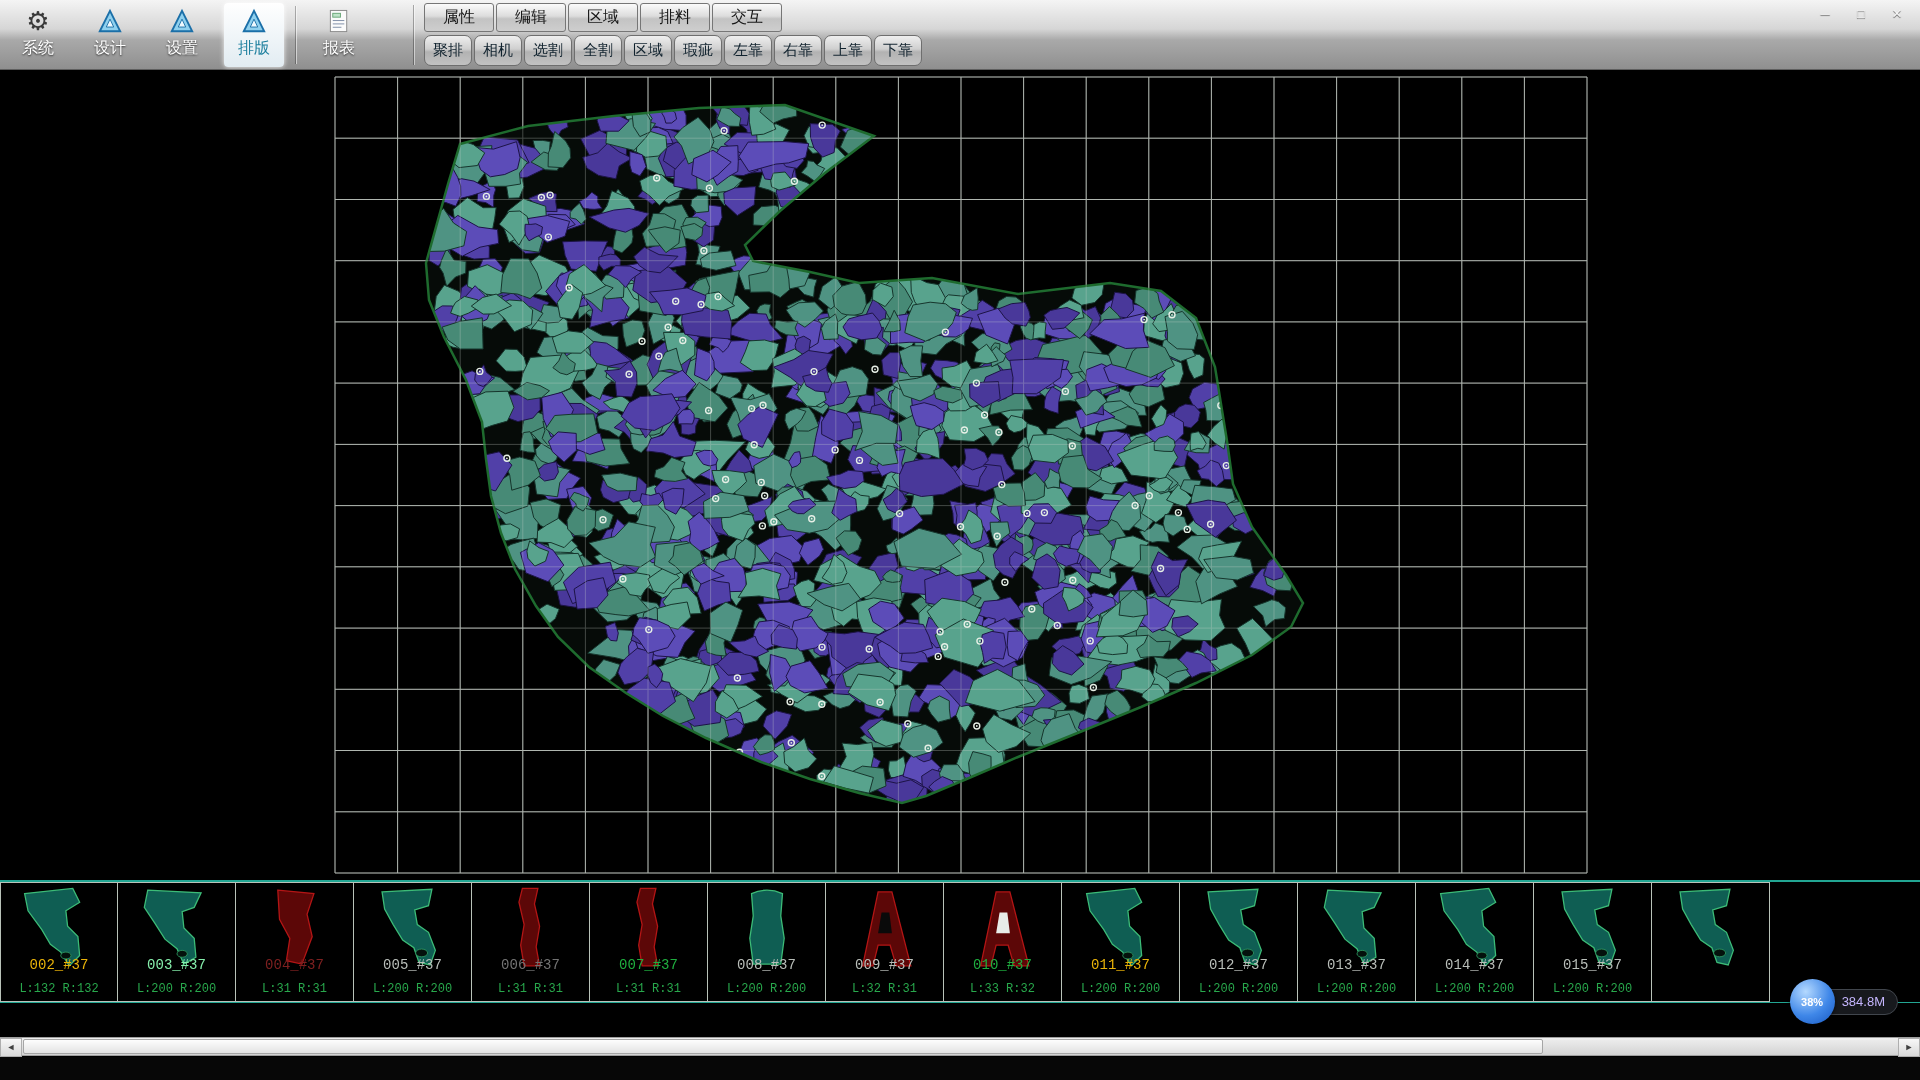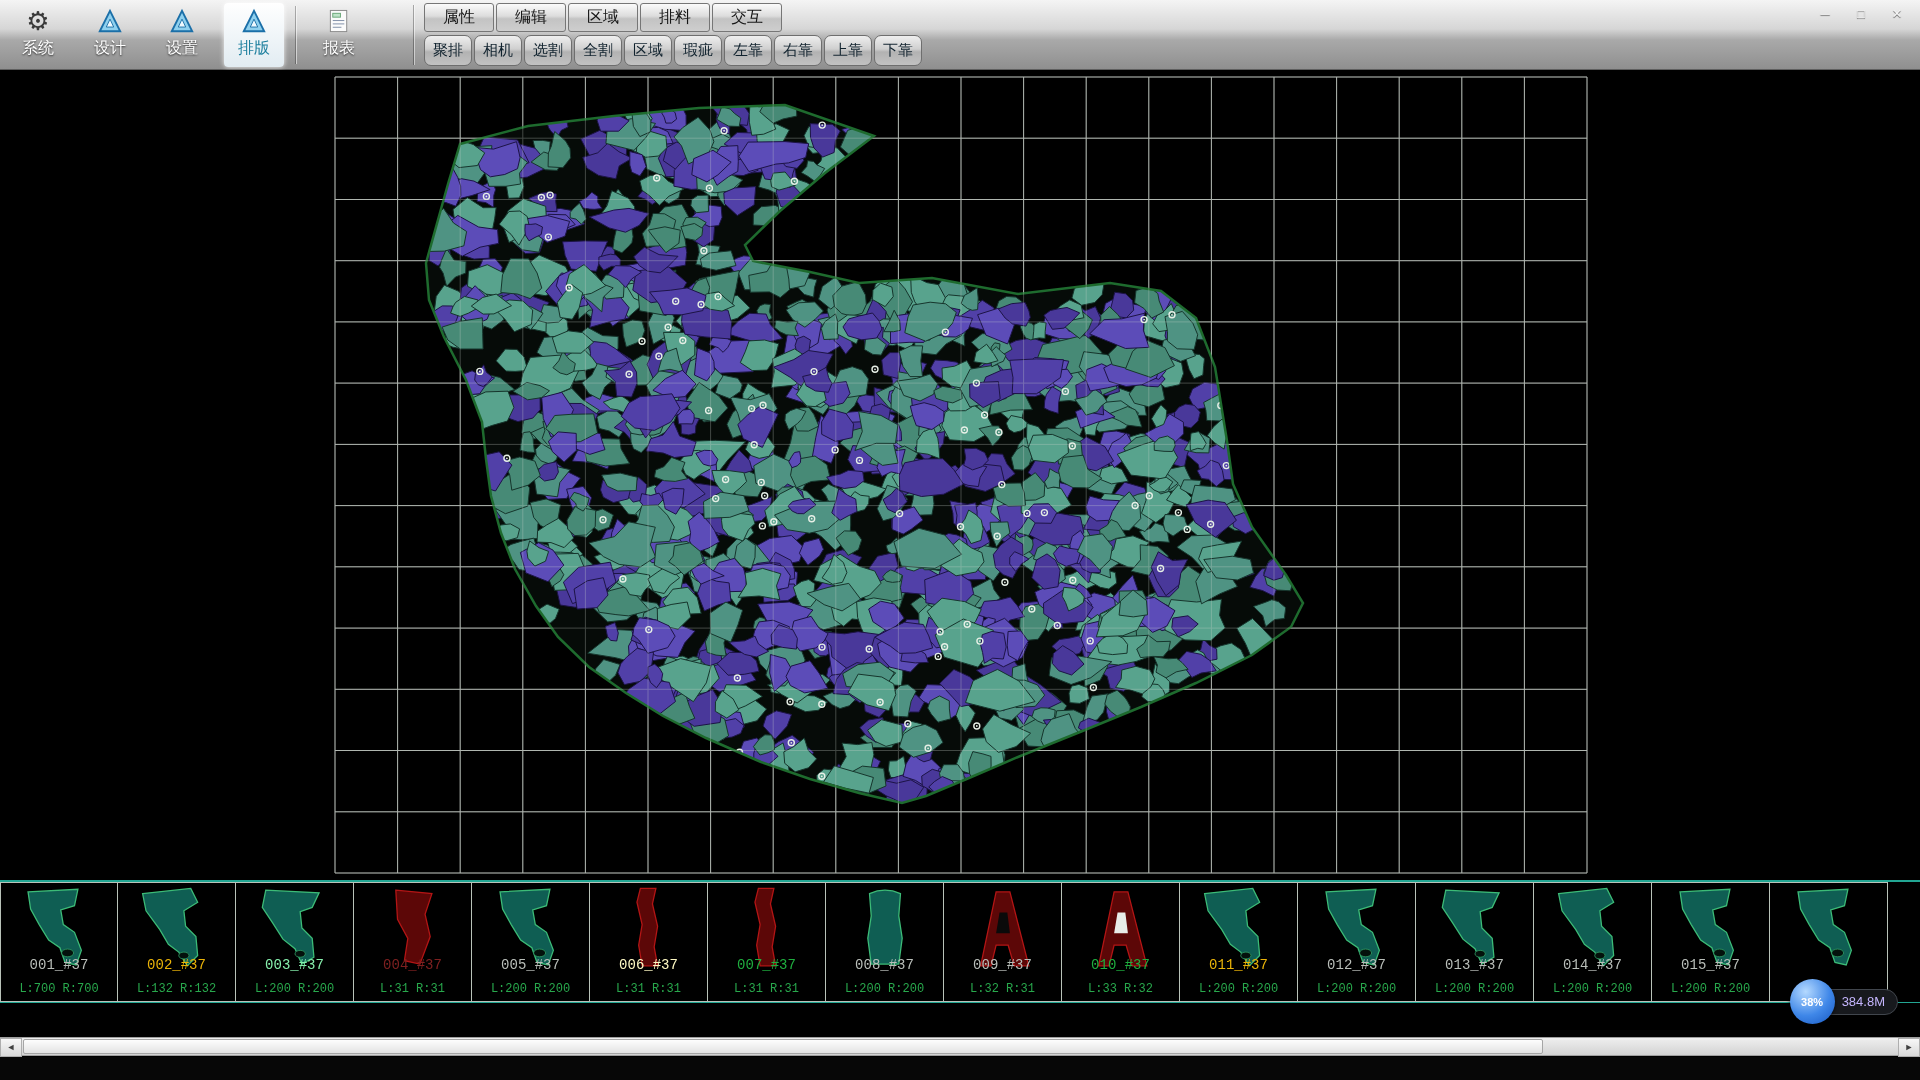--- a/index.html
+++ b/index.html
@@ -1358,28 +1358,20 @@
         <line x1="335" y1="680.5" x2="1587" y2="680.5" stroke="#cdd4cd" stroke-width="1"></line>
         <line x1="335" y1="741.8" x2="1587" y2="741.8" stroke="#cdd4cd" stroke-width="1"></line>
         <line x1="335" y1="803.0" x2="1587" y2="803.0" stroke="#cdd4cd" stroke-width="1"></line>
       </g>
     </svg>
 </div>
 
 <div class="thumbnail-strip">
     <div class="thumb-cell">
       <svg viewBox="0 0 100 100" class="thumb-svg">
-        <path d="M14 8 L72 5 L68 24 L52 29 L55 46 L68 55 L76 76 L70 93 L57 90 L51 73 L38 64 L27 46 L17 28 Z" fill="#0f5e53" stroke="#3cbb77" stroke-width="1.5"></path>
-        <ellipse cx="60" cy="79" rx="7" ry="4.5" fill="#04110c" stroke="#2e9a62" stroke-width="1"></ellipse>
-      </svg>
-      <div class="thumb-name" style="color: rgb(185, 190, 185);">001_#37</div>
-      <div class="thumb-lr">L:700 R:700</div>
-    </div>
-    <div class="thumb-cell">
-      <svg viewBox="0 0 100 100" class="thumb-svg">
         <path d="M10 10 L66 4 L74 20 L58 30 L60 48 L72 60 L74 82 L62 94 L52 78 L40 69 L30 52 L14 30 Z" fill="#0f5e53" stroke="#3cbb77" stroke-width="1.5"></path>
         <ellipse cx="58" cy="82" rx="6" ry="4" fill="#04110c" stroke="#2e9a62" stroke-width="1"></ellipse>
       </svg>
       <div class="thumb-name" style="color: #eab308;">002_#37</div>
       <div class="thumb-lr">L:132 R:132</div>
     </div>
     <div class="thumb-cell">
       <svg viewBox="0 0 100 100" class="thumb-svg">
         <path d="M16 6 L78 9 L70 26 L56 31 L58 50 L70 62 L72 84 L58 92 L50 74 L36 63 L24 44 L12 26 Z" fill="#0f5e53" stroke="#3cbb77" stroke-width="1.5"></path>
         <ellipse cx="56" cy="80" rx="6" ry="4" fill="#04110c" stroke="#2e9a62" stroke-width="1"></ellipse>
@@ -1399,21 +1391,21 @@
         <path d="M14 8 L72 5 L68 24 L52 29 L55 46 L68 55 L76 76 L70 93 L57 90 L51 73 L38 64 L27 46 L17 28 Z" fill="#0f5e53" stroke="#3cbb77" stroke-width="1.5"></path>
         <ellipse cx="60" cy="79" rx="7" ry="4.5" fill="#04110c" stroke="#2e9a62" stroke-width="1"></ellipse>
       </svg>
       <div class="thumb-name" style="color: rgb(185, 190, 185);">005_#37</div>
       <div class="thumb-lr">L:200 R:200</div>
     </div>
     <div class="thumb-cell">
       <svg viewBox="0 0 100 100" class="thumb-svg">
         <path d="M40 4 L58 4 L54 22 L60 48 L56 72 L60 94 L42 94 L38 70 L42 46 L36 20 Z" fill="#5c0707" stroke="#b31515" stroke-width="1.5"></path>
       </svg>
-      <div class="thumb-name" style="color: #fef9c3;">006_#37</div>
+      <div class="thumb-name" style="color: #737373;">006_#37</div>
       <div class="thumb-lr">L:31 R:31</div>
     </div>
     <div class="thumb-cell">
       <svg viewBox="0 0 100 100" class="thumb-svg">
         <path d="M40 4 L58 4 L54 22 L60 48 L56 72 L60 94 L42 94 L38 70 L42 46 L36 20 Z" fill="#5c0707" stroke="#b31515" stroke-width="1.5"></path>
       </svg>
       <div class="thumb-name" style="color: rgb(31, 174, 63);">007_#37</div>
       <div class="thumb-lr">L:31 R:31</div>
     </div>
     <div class="thumb-cell">

